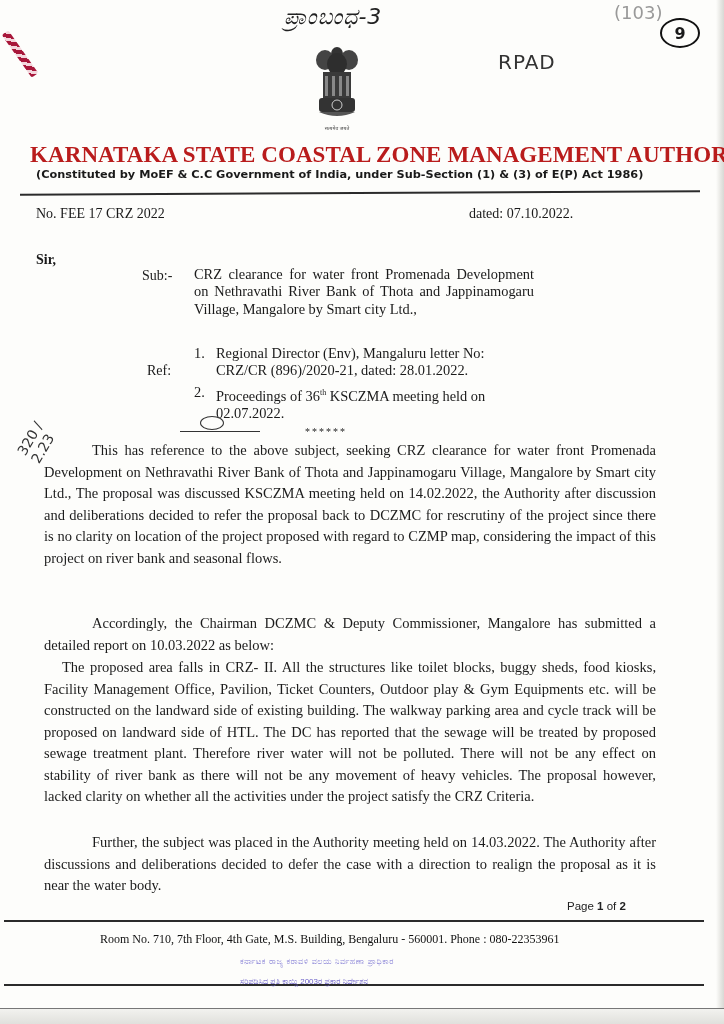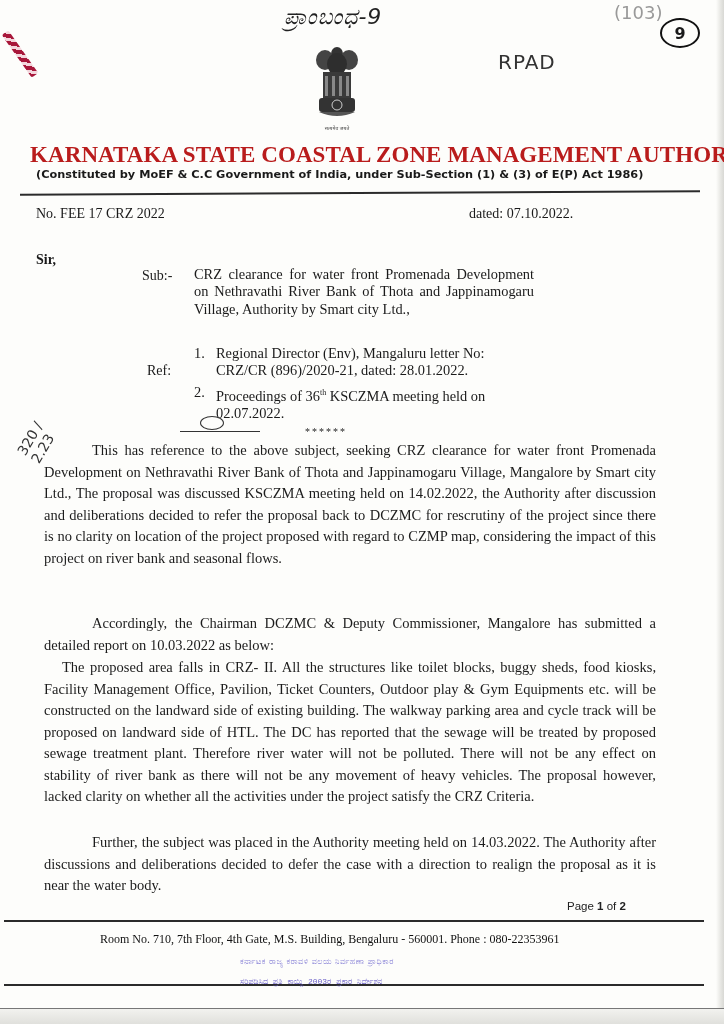--- a/index.html
+++ b/index.html
@@ -68,31 +68,31 @@
   .p4 { top: 832px; }
 
   .page-no { position: absolute; left: 567px; top: 900px; font-family: "Liberation Sans", sans-serif; font-size: 11.5px; color: #222; }
   .page-no b { font-weight: bold; }
   .stamp-blue-1 { position: absolute; left: 240px; top: 957px; font-size: 8px; color: #8c86d8; font-family: "DejaVu Sans", sans-serif; white-space: nowrap; letter-spacing: 0.5px; }
   .hr-footer1 { left: 4px; top: 920px; width: 700px; height: 2px; }
   .footer-addr { position: absolute; left: 72px; top: 932px; font-family: "Liberation Serif", serif; font-size: 12px; white-space: nowrap; color: #111; margin-left: 28px; }
   .footer-contact { position: absolute; left: 131px; top: 951px; font-family: "Liberation Serif", serif; font-size: 12.5px; white-space: nowrap; color: #111; }
   .footer-contact .sep { color: #777; margin: 0 6px; }
   .hr-footer2 { left: 4px; top: 984px; width: 700px; height: 1.5px; }
-  .stamp-blue-2 { position: absolute; left: 240px; top: 977px; font-size: 8px; color: #6b60c8; font-family: Liberation Mono, monospace; white-space: nowrap; }
+  .stamp-blue-2 { position: absolute; left: 240px; top: 977px; font-size: 8px; color: #6b60c8; font-family: Liberation Sans, sans-serif; white-space: nowrap; }
   .bottom-edge { position: absolute; left: 0; top: 1008px; width: 724px; height: 16px; background: linear-gradient(#f2f2ef, #e0e0dc); border-top: 1px solid #777; }
 </style>
 </head>
 <body>
 
 <div class="page">
   <div class="right-edge"></div>
 
   <div class="tag-string"></div>
-  <div class="hand hand-top">ಪ್ರಾಂಬಂಧ-9</div>
+  <div class="hand hand-top">ಪ್ರಾಂಬಂಧ-3</div>
   <div class="hand hand-rpad">RPAD</div>
   <div class="hand hand-103">(103)</div>
   <div class="hand-9-circle">
       <span>9</span>
     </div>
   <div class="hand hand-margin">320 / 2.23</div>
 
   <svg class="emblem" viewBox="0 0 48 82">
     <ellipse cx="24" cy="14" rx="6" ry="7" fill="#333"></ellipse>
     <ellipse cx="12" cy="20" rx="9" ry="10" fill="#444"></ellipse>
@@ -111,21 +111,21 @@
 
   <div class="org-title">KARNATAKA STATE COASTAL ZONE MANAGEMENT AUTHORITY</div>
   <div class="org-subtitle">(Constituted by MoEF &amp; C.C Government of India, under Sub-Section (1) &amp; (3) of E(P) Act 1986)</div>
   <div class="hr hr-top"></div>
 
   <div class="ref-no">No. FEE 17 CRZ 2022</div>
   <div class="dated">dated: 07.10.2022.</div>
 
   <div class="salutation">Sir,</div>
   <div class="sub-label">Sub:-</div>
-  <div class="sub-text">CRZ clearance for water front Promenada Development on Nethravathi River Bank of Thota and Jappinamogaru Village, Authority by Smart city Ltd.,</div>
+  <div class="sub-text">CRZ clearance for water front Promenada Development on Nethravathi River Bank of Thota and Jappinamogaru Village, Mangalore by Smart city Ltd.,</div>
 
 
   <div class="ref-label">Ref:</div>
   <ul class="ref-list">
     <li>
       <span class="num">1.</span>
       <span>Regional Director (Env), Mangaluru letter No: CRZ/CR (896)/2020-21, dated: 28.01.2022.</span>
     </li>
     <li>
       <span class="num">2.</span>

